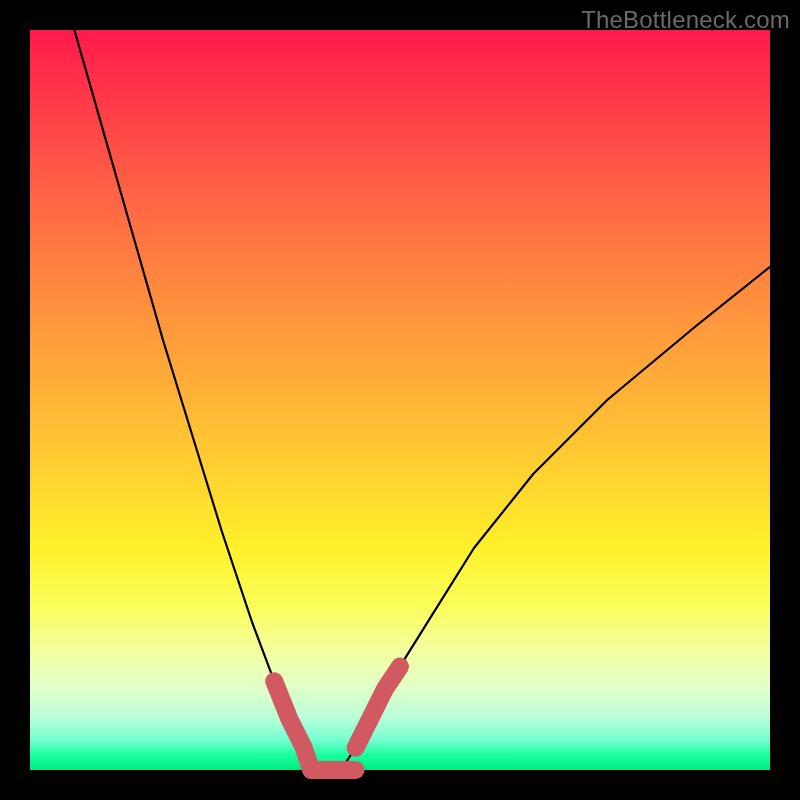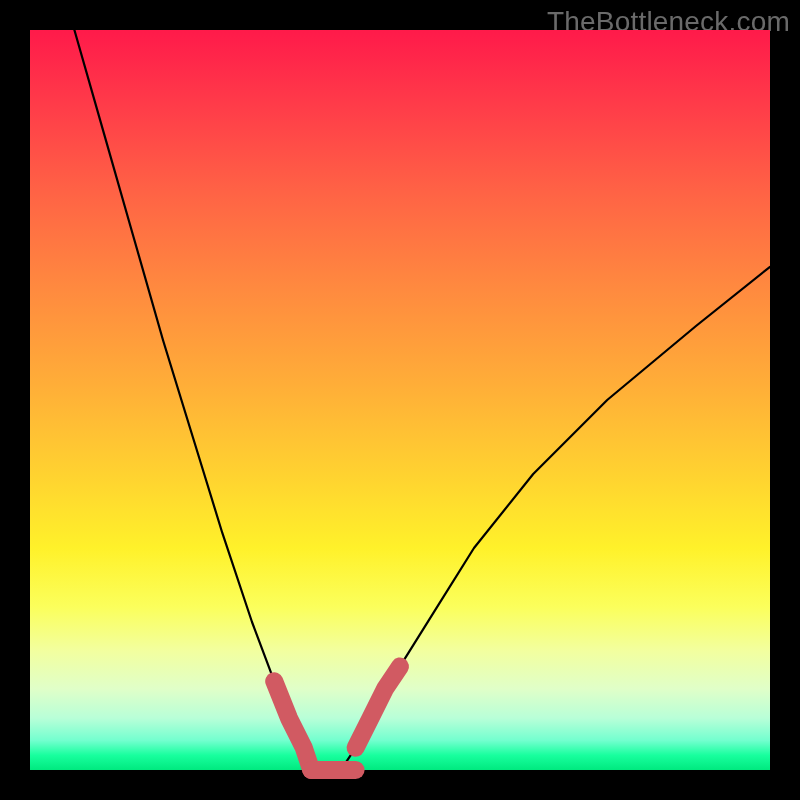--- a/index.html
+++ b/index.html
@@ -41,21 +41,21 @@
       #73ffcf 96%,
       #18ff9e 98%,
       #00e97f 100%
     );
   }
   .watermark {
     position: absolute;
     top: 6px;
     right: 10px;
     color: #6a6a6a;
-    font-size: 28px;
+    font-size: 24px;
     letter-spacing: 0.2px;
     user-select: none;
   }
   svg.curve {
     position: absolute;
     left: 0;
     top: 0;
     width: 740px;
     height: 740px;
     overflow: visible;

